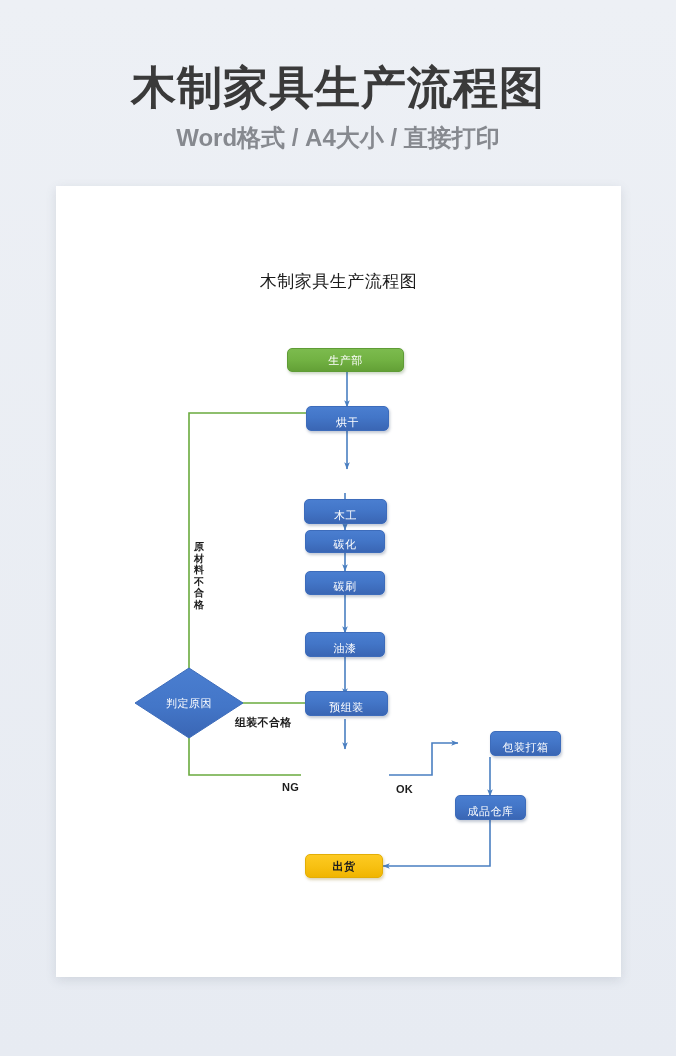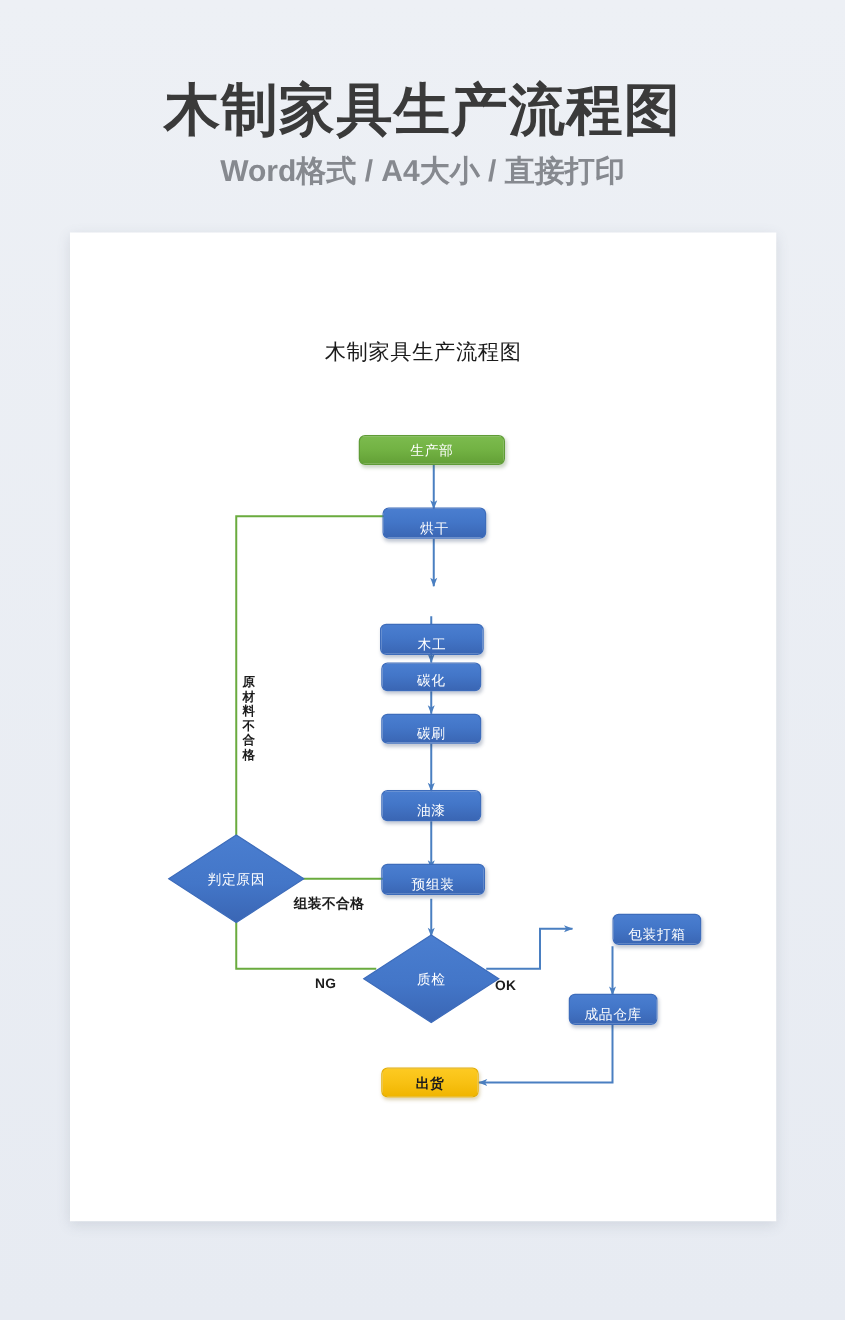--- a/index.html
+++ b/index.html
@@ -253,33 +253,20 @@
               <stop offset="0%" stop-color="#4a7ed0"></stop>
               <stop offset="55%" stop-color="#4376c8"></stop>
               <stop offset="100%" stop-color="#3a66b4"></stop>
             </linearGradient>
           </defs>
           <polygon points="55,1 109,36 55,71 1,36" fill="url(#dgrad1)" stroke="#3d6cbb" stroke-width="1"></polygon>
         </svg>
         <div class="dlabel">判定原因</div>
       </div>
 
-      <div class="diamond" style="left:234px; top:561px; width:110px; height:72px;">
-        <svg width="110" height="72" viewBox="0 0 110 72">
-          <defs>
-            <linearGradient id="dgrad2" x1="0" y1="0" x2="0" y2="1">
-              <stop offset="0%" stop-color="#4a7ed0"></stop>
-              <stop offset="55%" stop-color="#4376c8"></stop>
-              <stop offset="100%" stop-color="#3a66b4"></stop>
-            </linearGradient>
-          </defs>
-          <polygon points="55,1 109,36 55,71 1,36" fill="url(#dgrad2)" stroke="#3d6cbb" stroke-width="1"></polygon>
-        </svg>
-        <div class="dlabel">质检</div>
-      </div>
 
       <div class="node node-blue" style="left:399px; top:545px; width:71px; height:25px;margin-left:35px;">
         <span>包装打箱</span>
       </div>
 
       <div class="node node-blue" style="left:399px; top:609px; width:71px; height:25px;">
         <span>成品仓库</span>
       </div>
 
       <div class="node node-yellow" style="left:249px; top:668px; width:78px; height:24px;">
@@ -290,19 +277,19 @@
         <span>原</span>
         <span>材</span>
         <span>料</span>
         <span>不</span>
         <span>合</span>
         <span>格</span>
       </div>
 
       <div class="edge-label" style="left:179px; top:529px;">组装不合格</div>
 
-      <div class="edge-label" style="left:196px; top:595px;">NG</div>
+      <div class="edge-label" style="left:226px; top:595px;">NG</div>
 
       <div class="edge-label" style="left:340px; top:597px;">OK</div>
 
     </div>
   </div>
 </div>
 
 </body></html>

